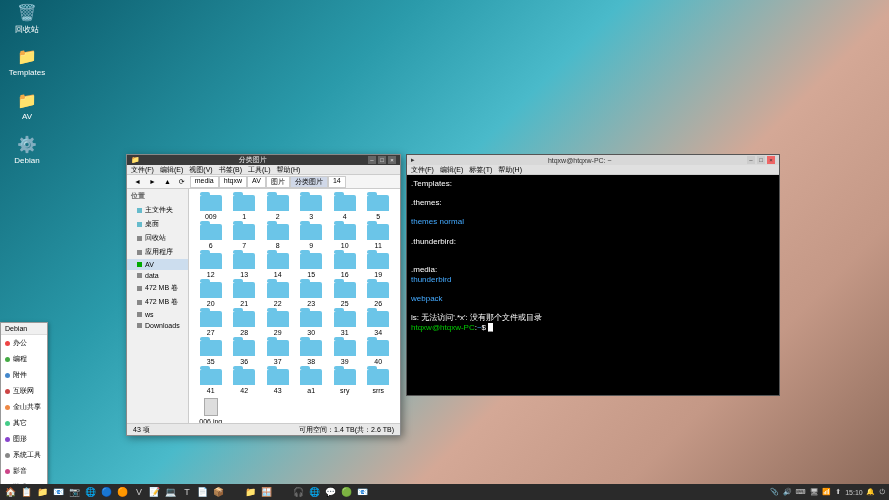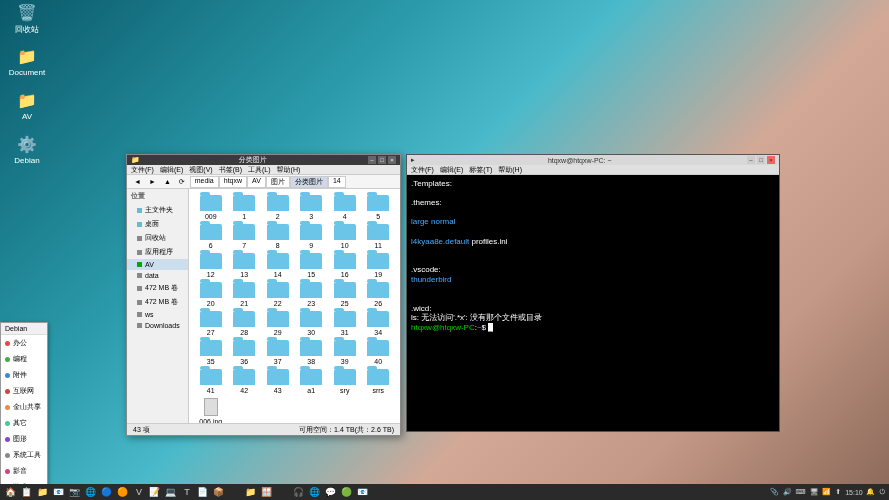--- a/index.html
+++ b/index.html
@@ -26,21 +26,21 @@
 .content{flex:1;background:#fff;padding:6px;overflow:auto}
 .folders{display:grid;grid-template-columns:repeat(6,1fr);gap:4px 2px}
 .folder{text-align:center;font-size:7px;cursor:pointer}
 .folder .ficon{width:22px;height:16px;background:#6bc5e8;margin:0 auto 2px;border-radius:2px 2px 0 0;position:relative}
 .folder .ficon:before{content:'';position:absolute;top:-3px;left:0;width:10px;height:3px;background:#6bc5e8;border-radius:2px 2px 0 0}
 .folder .fimg{width:14px;height:18px;background:#ddd;margin:0 auto 2px;border:1px solid #aaa}
 .statusbar{height:12px;background:#e8e8e8;border-top:1px solid #ccc;font-size:7px;display:flex;align-items:center;padding:0 6px;justify-content:space-between}
 .terminal{position:absolute;background:#000;border:1px solid #555}
 .terminal .titlebar{background:#d8d8d8;color:#333}
 .terminal .menubar{background:#e0e0e0}
-.term-content{background:#000;color:#fff;font-family:monospace;font-size:8px;padding:4px;height:256px;overflow:hidden;line-height:1.2}
+.term-content{background:#000;color:#fff;font-family:monospace;font-size:8px;padding:4px;height:220px;overflow:hidden;line-height:1.2}
 .term-content .green{color:#0c0}
 .term-content .blue{color:#4af}
 .term-content .white{color:#fff}
 .app-menu{position:absolute;left:0;top:322px;width:48px;background:#fff;border:1px solid #999;font-size:7px;box-shadow:1px 1px 4px rgba(0,0,0,.3)}
 .app-menu .mhdr{padding:2px 4px;background:#f0f0f0;border-bottom:1px solid #ddd}
 .app-menu .mitem{padding:3px 4px;cursor:pointer;display:flex;align-items:center;gap:3px}
 .app-menu .mitem .dot{width:5px;height:5px;border-radius:50%}
 .taskbar{position:absolute;bottom:0;left:0;right:0;height:16px;background:#2a2a2a;display:flex;align-items:center;padding:0 4px}
 .taskbar .tbtn{width:14px;height:14px;margin-right:2px;display:flex;align-items:center;justify-content:center;font-size:9px;cursor:pointer;color:#ccc}
 .taskbar .tray{margin-left:auto;display:flex;align-items:center;gap:4px;color:#ccc;font-size:7px}
@@ -49,21 +49,21 @@
 </head>
 <body>
 
 <div id="desktop-icons">
     <div class="desktop-icon" style="left: 4px; top: 2px;">
       <div class="ico">🗑️</div>
       <div>回收站</div>
     </div>
     <div class="desktop-icon" style="left: 4px; top: 46px;">
       <div class="ico">📁</div>
-      <div>Document</div>
+      <div>Templates</div>
     </div>
     <div class="desktop-icon" style="left: 4px; top: 90px;">
       <div class="ico">📁</div>
       <div>AV</div>
     </div>
     <div class="desktop-icon" style="left: 4px; top: 134px;">
       <div class="ico">⚙️</div>
       <div>Debian</div>
     </div>
   </div>
@@ -390,30 +390,30 @@
       <span>文件(F)</span>
       <span>编辑(E)</span>
       <span>标签(T)</span>
       <span>帮助(H)</span>
     </div>
   <div class="term-content" id="term-lines">
       <div class="white">.Templates:</div>
       <div class="white">&nbsp;</div>
       <div class="white">.themes:</div>
       <div class="white">&nbsp;</div>
-      <div class="blue">large  normal</div>
-      <div class="white">&nbsp;</div>
-      <div><span class="blue">l4kyaa8e.default</span>  <span class="white">profiles.ini</span></div>
-      <div class="white">&nbsp;</div>
-      <div class="white">&nbsp;</div>
-      <div class="white">.vscode:</div>
+      <div class="blue">themes  normal</div>
+      <div class="white">&nbsp;</div>
+      <div class="white">.thunderbird:</div>
+      <div class="white">&nbsp;</div>
+      <div class="white">&nbsp;</div>
+      <div class="white">.media:</div>
       <div class="blue">thunderbird</div>
       <div class="white">&nbsp;</div>
-      <div class="white">&nbsp;</div>
-      <div class="white">.wicd:</div>
+      <div class="blue">webpack</div>
+      <div class="white">&nbsp;</div>
       <div class="white">ls: 无法访问'.*x': 没有那个文件或目录</div>
       <div><span class="green">htqxw@htqxw-PC</span><span class="white">:</span><span class="blue">~</span><span class="white">$ </span><span style="background:#fff;color:#000">_</span></div>
     </div>
 </div>
 
 <div class="taskbar">
   <div id="taskbar-apps" style="display:flex">
       <div class="tbtn">🏠</div>
       <div class="tbtn">📋</div>
       <div class="tbtn">📁</div>

